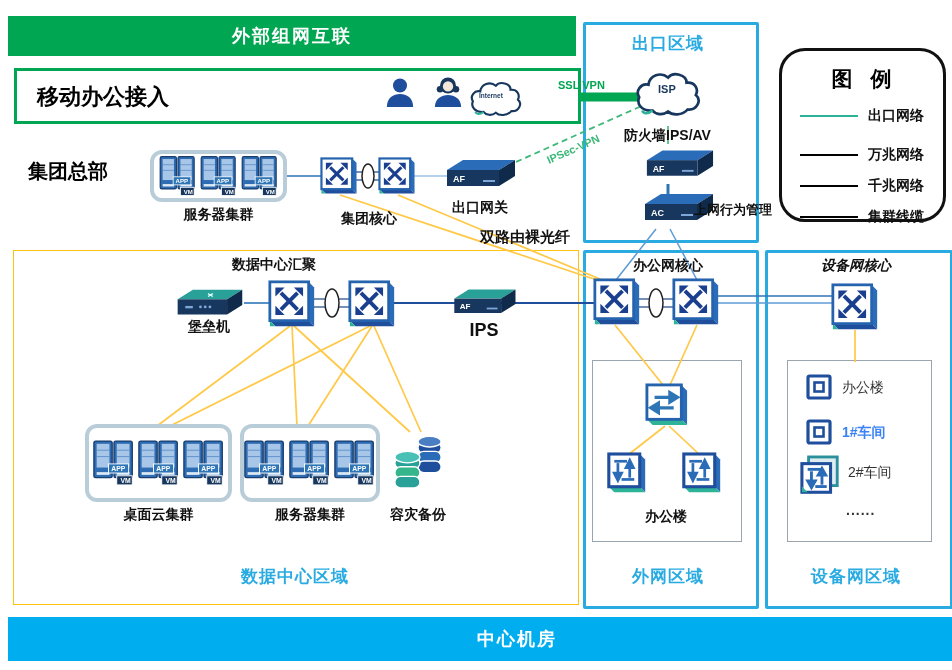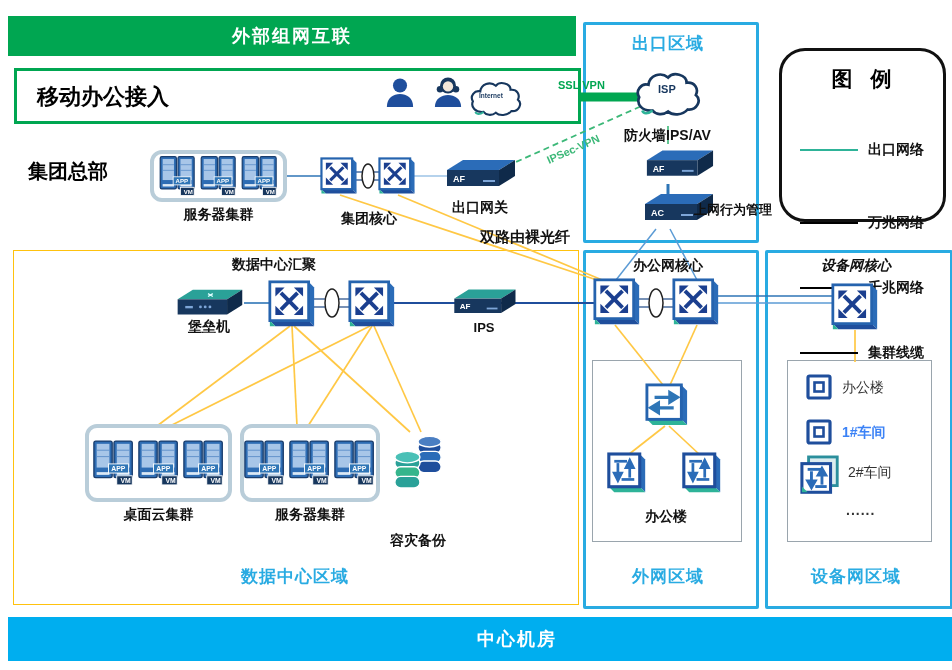--- a/index.html
+++ b/index.html
@@ -223,21 +223,21 @@
     <svg width="76" height="40" viewBox="0 0 74 40">
       <polygon points="4,14 20,4 72,4 56,14" fill="#2b6cb8"></polygon>
       <polygon points="56,14 72,4 72,20 56,30" fill="#0f2a4a"></polygon>
       <rect x="4" y="14" width="52" height="16" fill="#17375E"></rect>
       <text x="10" y="26" font-size="9" font-weight="bold" fill="#fff">AC</text>
       <rect x="40" y="24" width="12" height="2" fill="#7ea6d8"></rect>
     </svg>
   </div>
   <span class="abs lbl" style="left:694px;top:201px;font-size:13px;">上网行为管理</span>
 
-  <div class="abs legend" style="left:779px;top:48px;width:167px;height:174px;box-sizing:border-box;gap:34px;">
+  <div class="abs legend" style="left:779px;top:48px;width:167px;height:174px;box-sizing:border-box;">
     <div class="legend-title">图 例</div>
     <div class="legend-row first">
       <span class="legend-line" style="background: rgb(46, 179, 152);"></span>
       <span class="legend-label">出口网络</span>
     </div>
     <div class="legend-row">
       <span class="legend-line" style="background: rgb(0, 0, 0);"></span>
       <span class="legend-label">万兆网络</span>
     </div>
     <div class="legend-row">
@@ -350,21 +350,21 @@
 
   <div class="abs node" style="left:450px;top:286px;">
     <svg width="68" height="36" viewBox="0 0 74 40">
       <polygon points="4,14 20,4 72,4 56,14" fill="#2aa198"></polygon>
       <polygon points="56,14 72,4 72,20 56,30" fill="#0f2a4a"></polygon>
       <rect x="4" y="14" width="52" height="16" fill="#17375E"></rect>
       <text x="10" y="26" font-size="9" font-weight="bold" fill="#fff">AF</text>
       <rect x="40" y="24" width="12" height="2" fill="#7ea6d8"></rect>
     </svg>
   </div>
-  <div class="abs lbl lbl-c" style="left:450px;top:320px;width:68px;font-size:13px;">IPS</div>
+  <div class="abs lbl lbl-c" style="left:450px;top:320px;width:68px;font-size:18px;">IPS</div>
 
   <div class="abs cluster" style="left:85px;top:424px;width:147px;height:78px;box-sizing:border-box;">
     <svg width="42" height="62" viewBox="0 0 46 52">
       <rect x="1" y="2" width="20" height="40" rx="2" fill="#2e6db4" stroke="#1a3e6e" stroke-width="1.5"></rect>
       <rect x="4" y="5" width="14" height="26" fill="#a8c6e8"></rect>
         <line x1="4" y1="12" x2="18" y2="12" stroke="#5c8fc9"></line>
         <line x1="4" y1="19" x2="18" y2="19" stroke="#5c8fc9"></line>
         <rect x="4" y="36" width="14" height="3" fill="#dce9f5"></rect>
       <rect x="23" y="2" width="20" height="40" rx="2" fill="#2e6db4" stroke="#1a3e6e" stroke-width="1.5"></rect>
       <rect x="26" y="5" width="14" height="26" fill="#a8c6e8"></rect>
@@ -459,21 +459,21 @@
         <text x="20" y="35" font-size="7.5" font-weight="bold" fill="#fff">APP</text>
       <rect x="26" y="40" width="17" height="10" fill="#17375E" stroke="#fff"></rect>
         <text x="30" y="48" font-size="7.5" font-weight="bold" fill="#fff">VM</text>
     </svg>
   </div>
   <div class="abs lbl lbl-c" style="left:240px;top:506px;width:140px;">服务器集群</div>
 
   <svg class="abs node" style="left:392px;top:430px;" width="52" height="62">
       <use href="#sym-db"></use>
     </svg>
-  <div class="abs lbl lbl-c" style="left:378px;top:532px;width:80px;text-align:center;">容灾备份</div>
+  <div class="abs lbl lbl-c" style="left:378px;top:506px;width:80px;text-align:center;">容灾备份</div>
 
   <div class="abs zone-title" style="left:13px;top:565px;width:564px;">数据中心区域</div>
 
   <div class="abs lbl lbl-c" style="left:583px;top:257px;width:170px;">办公网核心</div>
   <svg class="abs node" style="left:593px;top:278px;" width="48" height="48">
       <use href="#sym-switch"></use>
     </svg>
   <svg class="abs node" style="left:672px;top:278px;" width="48" height="48">
       <use href="#sym-switch"></use>
     </svg>

